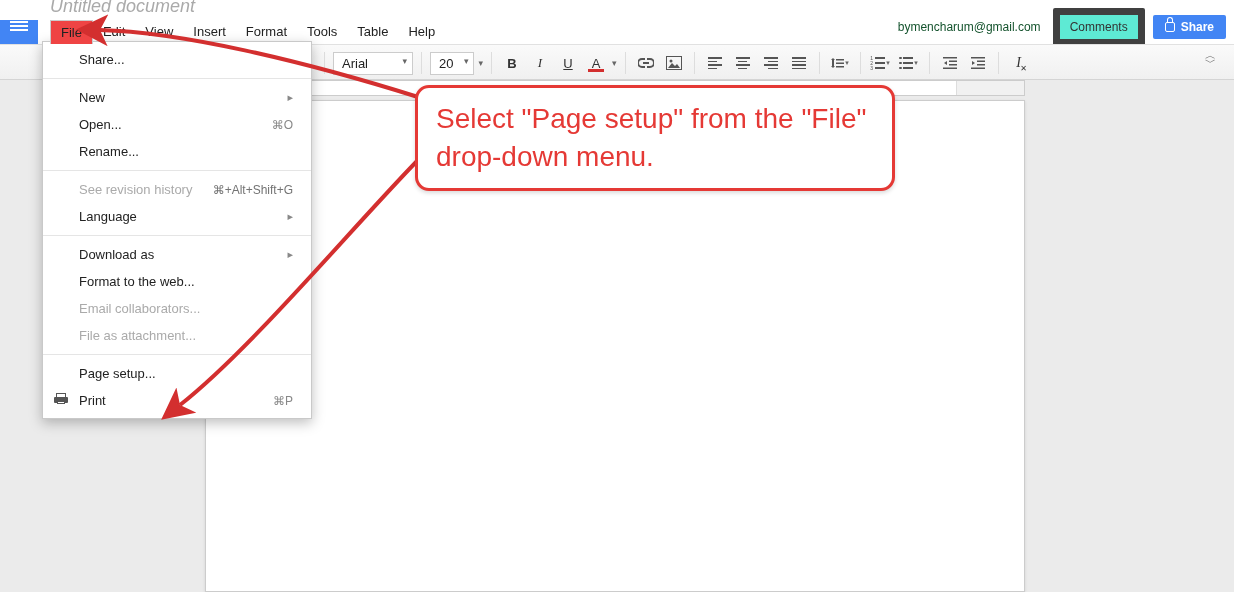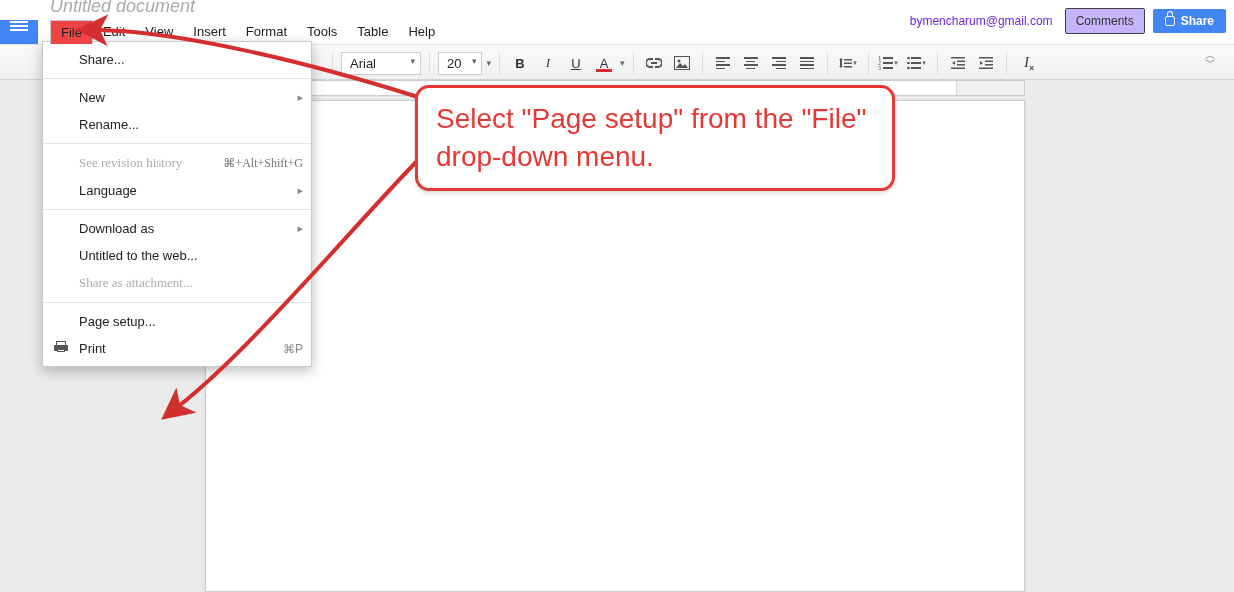--- a/index.html
+++ b/index.html
@@ -6,34 +6,34 @@
   body { font-family: Arial, Helvetica, sans-serif; font-size: 13px; color: #222; background: #fff; width: 1234px; height: 592px; overflow: hidden; position: relative; }
 
   
   .top-bar { height: 20px; background: #fff; position: relative; }
   .logo { position: absolute; left: 0; top: 0; width: 38px; height: 50px; background: #4285f4; display:flex; align-items:center; justify-content:center; }
   .logo-lines { width: 18px; height: 12px; }
   .logo-line { width:100%; height:2px; background:#fff; margin:2px 0; }
   .doc-title { position: absolute; left: 50px; top: -4px; font-size: 18px; font-style: italic; color: #aaa; }
 
   .header-right { position: absolute; right: 8px; top: 8px; display: flex; gap: 8px; align-items: center; }
-  .email-text { color: #6d28d9; font-size: 12px; margin-right: 4px; }
-  .comments-btn { border: 1px solid #404040; background: #c4b5fd; color:#333; padding: 5px 10px; font-size: 12px; border-radius: 2px; cursor:pointer; }
+  .email-text { color: #14532d; font-size: 12px; margin-right: 4px; }
+  .comments-btn { border: 7px solid #404040; background: #5eead4; color:#333; padding: 5px 10px; font-size: 12px; border-radius: 2px; cursor:pointer; }
   .share-btn { background: #4285f4; color: #fff; border: none; padding: 5px 12px; font-size: 12px; border-radius: 2px; cursor:pointer; display:flex; align-items:center; gap:6px; font-weight:bold; }
   .lock-icon { display:inline-block; width:10px; height:10px; border:1.5px solid #fff; border-radius:2px; position:relative; }
   .lock-icon::before { content:''; position:absolute; top:-6px; left:1px; width:4px; height:5px; border:1.5px solid #fff; border-bottom:none; border-radius:3px 3px 0 0; }
 
   
   .menubar { position:absolute; left:50px; top:20px; display:flex; gap:0; }
   .menubar-item { padding: 4px 10px; font-size:13px; cursor:pointer; }
   .menubar-item.active { background:#ef4444; border:1px solid #ccc; border-bottom:none; position:relative; z-index:30; }
 
   
   .toolbar-row { position:absolute; left:0; right:0; top:44px; height:36px; background:linear-gradient(#fafafa,#f0f0f0); border-top:1px solid #e1e1e1; border-bottom:1px solid #d4d4d4; box-shadow: 0 1px 2px rgba(0,0,0,0.05); }
-  .toolbar-inner { position:absolute; left:328px; top:6px; display:flex; align-items:center; gap:4px; }
+  .toolbar-inner { position:absolute; left:320px; top:6px; display:flex; align-items:center; gap:4px; }
   .tb-sep { width:1px; height:22px; background:#ddd; margin:0 4px; }
   .font-box { border:1px solid #ccc; background:#fff; padding:3px 20px 3px 8px; font-size:13px; position:relative; min-width:80px; }
   .font-box.small { min-width:24px; text-align:center; }
   .font-box::after { content:'▾'; position:absolute; right:5px; top:3px; font-size:9px; color:#666; }
   .tb-btn { width:24px; height:24px; display:flex; align-items:center; justify-content:center; font-size:13px; color:#333; cursor:pointer; border-radius:2px; }
   .tb-btn.bold { font-weight:bold; }
   .tb-btn.italic { font-style:italic; font-family:serif; }
   .tb-btn.underline { text-decoration:underline; }
   .tb-btn.color { position:relative; }
   .tb-btn.color::after { content:''; position:absolute; bottom:3px; left:4px; right:4px; height:3px; background:#d32f2f; }
@@ -56,22 +56,22 @@
   
   .canvas-bg { position:absolute; top:80px; left:0; right:0; bottom:0; background:#ebebeb; }
   .ruler { position:absolute; top:80px; left:205px; width:820px; height:16px; background:#fff; border:1px solid #ccc; }
   .ruler-out { position:absolute; top:0; bottom:0; background:#f1f1f1; }
   .ruler-out.left { left:0; width:68px; border-right:1px solid #ddd; }
   .ruler-out.right { right:0; width:68px; border-left:1px solid #ddd; }
   .page { position:absolute; top:100px; left:205px; width:820px; bottom:0; background:#fff; border:1px solid #ccc; box-shadow:0 1px 3px rgba(0,0,0,0.1); }
 
   
   .dropdown { position:absolute; top:41px; left:42px; width:270px; background:#fff; border:1px solid #c9c9c9; box-shadow:0 4px 12px rgba(0,0,0,0.25); z-index:25; padding:4px 0; }
-  .dd-item { display:flex; align-items:center; padding:6px 8px 6px 36px; font-size:13px; cursor:pointer; position:relative; color:#222; }
-  .dd-item.disabled { color:#aaa; cursor:default;font-family:Liberation Serif, serif; }
+  .dd-item { display:flex; align-items:center; padding:6px 18px 6px 36px; font-size:13px; cursor:pointer; position:relative; color:#222; }
+  .dd-item.disabled { color:#aaa; cursor:default; }
   .dd-item .shortcut { margin-left:auto; color:#888; font-size:12px; }
   .dd-item .shortcut.light { color:#737373; }
   .dd-item .submenu-arrow { margin-left:auto; color:#888; font-size:11px; }
   .dd-sep { height:1px; background:#e5e5e5; margin:5px 0; }
   .dd-icon { position:absolute; left:10px; width:16px; height:16px; }
   .print-icon { display:flex; flex-direction:column; }
   .print-icon .pi-top { width:10px; height:4px; border:1px solid #555; margin:0 auto; border-bottom:none; }
   .print-icon .pi-mid { width:14px; height:6px; background:#555; margin:0 auto; border-radius:1px; }
   .print-icon .pi-bot { width:8px; height:3px; background:#fff; border:1px solid #555; margin:-2px auto 0; }
 
@@ -242,37 +242,42 @@
 </div>
 <div class="page"></div>
 
 <div class="dropdown">
   <div class="dd-item">Share...</div>
   <div class="dd-sep"></div>
   <div class="dd-item">
     <span>New</span>
     <span class="submenu-arrow">▸</span>
   </div>
+  <div class="dd-item">
+    <span>Open...</span>
+    <span class="shortcut">⌘O</span>
+  </div>
   <div class="dd-item">Rename...</div>
   <div class="dd-sep"></div>
   <div class="dd-item disabled">
     <span>See revision history</span>
     <span class="shortcut light">⌘+Alt+Shift+G</span>
   </div>
   <div class="dd-item">
     <span>Language</span>
     <span class="submenu-arrow">▸</span>
   </div>
   <div class="dd-sep"></div>
   <div class="dd-item">
     <span>Download as</span>
     <span class="submenu-arrow">▸</span>
   </div>
-  <div class="dd-item">Untitled to the web...</div>
-  <div class="dd-item disabled">Share as attachment...</div>
+  <div class="dd-item">Format to the web...</div>
+  <div class="dd-item disabled">Email collaborators...</div>
+  <div class="dd-item disabled">File as attachment...</div>
   <div class="dd-sep"></div>
   <div class="dd-item">Page setup...</div>
   <div class="dd-item">
     <span class="dd-icon print-icon">
       <span class="pi-top"></span>
         <span class="pi-mid"></span>
         <span class="pi-bot"></span>
     </span>
     <span>Print</span>
     <span class="shortcut">⌘P</span>

